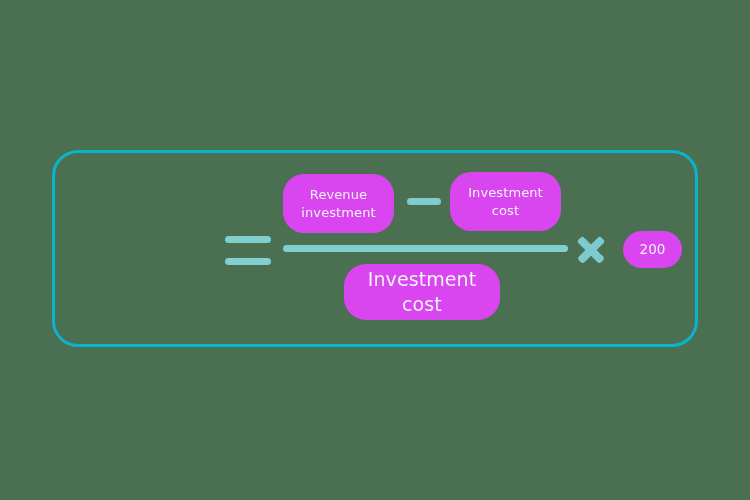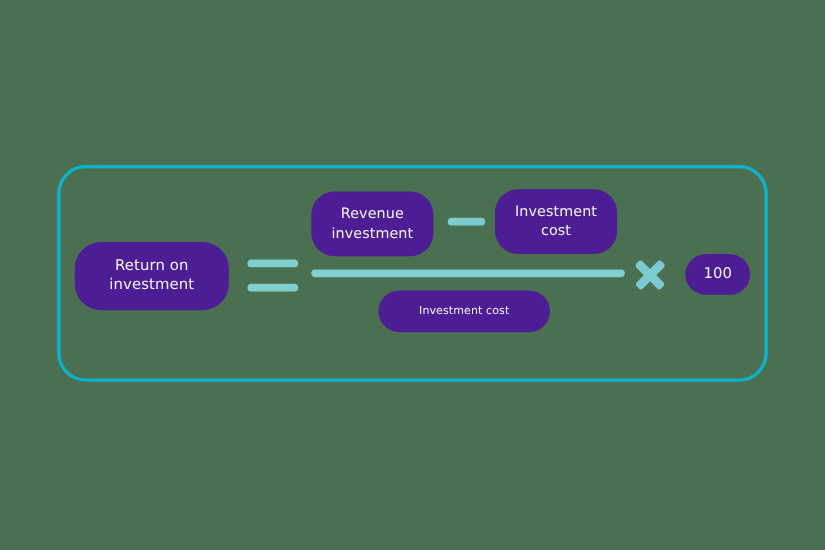--- a/index.html
+++ b/index.html
@@ -31,21 +31,21 @@
     box-sizing: border-box;
     border: 3px solid #0cb3cc;
     border-radius: 26px;
     background: transparent;
   }
 
   
   .node {
     position: absolute;
     box-sizing: border-box;
-    background: #4c1d95;
+    background: #d946ef;
     border-radius: 22px;
     color: #f2f3f7;
     display: flex;
     align-items: center;
     justify-content: center;
     text-align: center;
     line-height: 1.32;
     font-size: 13.5px;
     letter-spacing: 0.1px;
     padding: 4px 18px;
@@ -75,23 +75,23 @@
     width: 111px;
     height: 59px;
     border-radius: 21px;
     font-size: 13px;
   }
 
   .node-invcost-bottom {
     left: 344px;
     top: 264px;
     width: 156px;
-    height: 38px;
+    height: 56px;
     border-radius: 22px;
-    font-size: 10px;
+    font-size: 19px;
   }
 
   .node-hundred {
     left: 623px;
     top: 231px;
     width: 59px;
     height: 37px;
     border-radius: 19px;
     font-size: 13.5px;
   }
@@ -159,26 +159,20 @@
   .times span.a { transform: rotate(45deg); }
   .times span.b { transform: rotate(-45deg); }
 </style>
 </head>
 <body>
 
 <div id="canvas">
 
   <div class="frame"></div>
 
-  <div class="node node-roi">
-    <div>
-      <span>Return on</span><br>
-      <span>investment</span>
-    </div>
-  </div>
 
   <div class="equals">
     <div class="bar top"></div>
     <div class="bar bottom"></div>
   </div>
 
   <div class="node node-revenue">
     <div>
       <span>Revenue</span><br>
       <span>investment</span>
@@ -199,16 +193,16 @@
   <div class="node node-invcost-bottom">
     <span>Investment cost</span>
   </div>
 
   <div class="times">
     <span class="a"></span>
     <span class="b"></span>
   </div>
 
   <div class="node node-hundred">
-    <span>100</span>
+    <span>200</span>
   </div>
 
 </div>
 
 </body></html>

